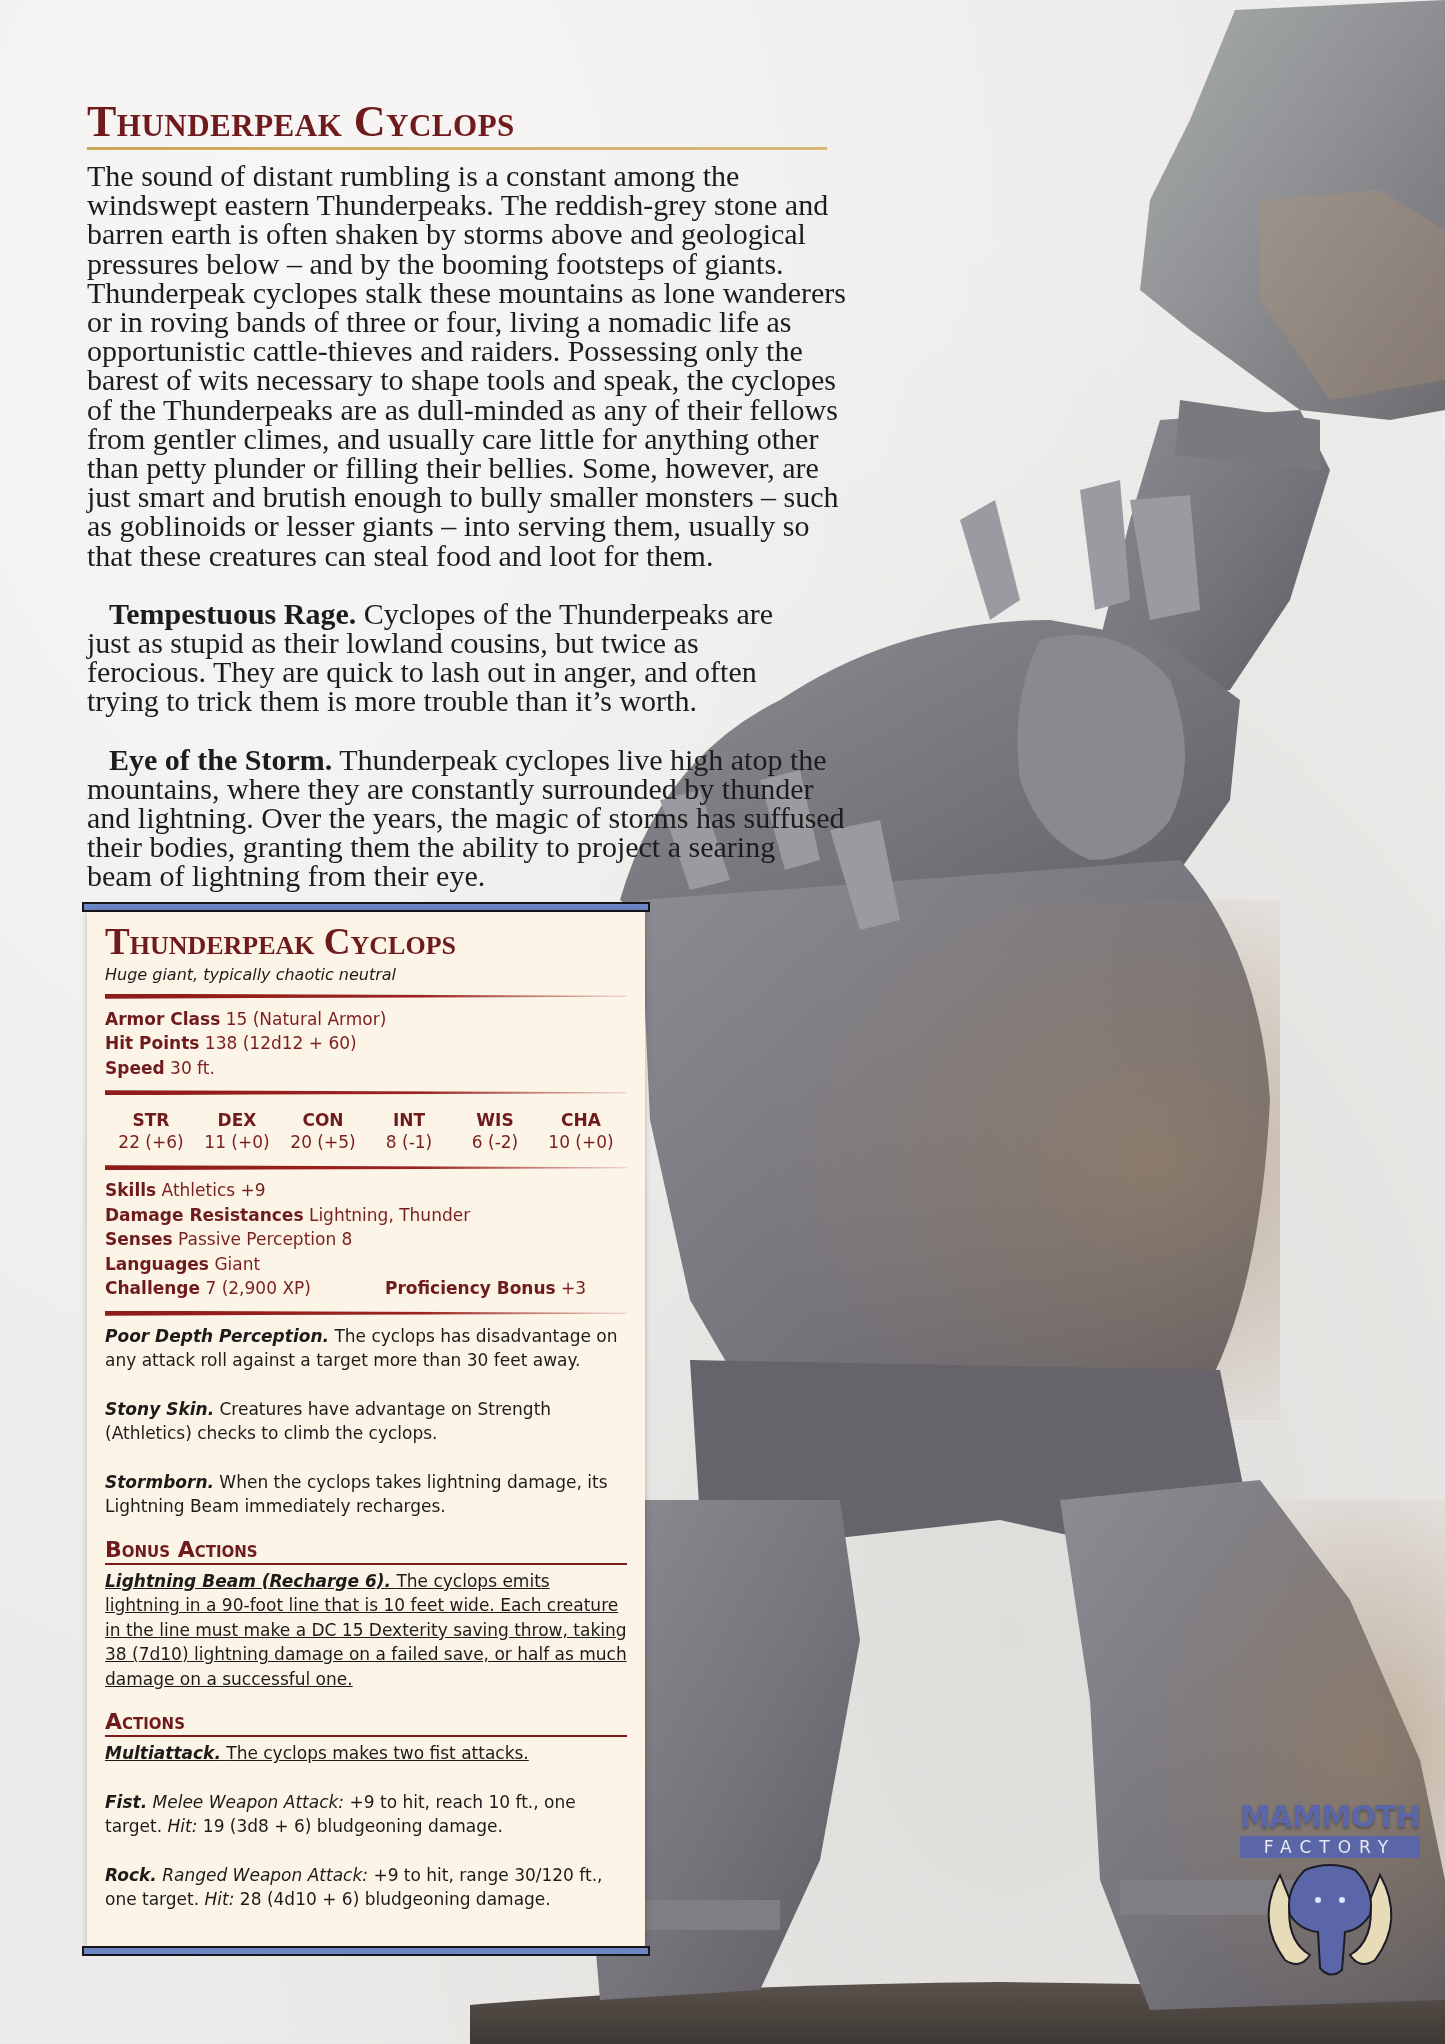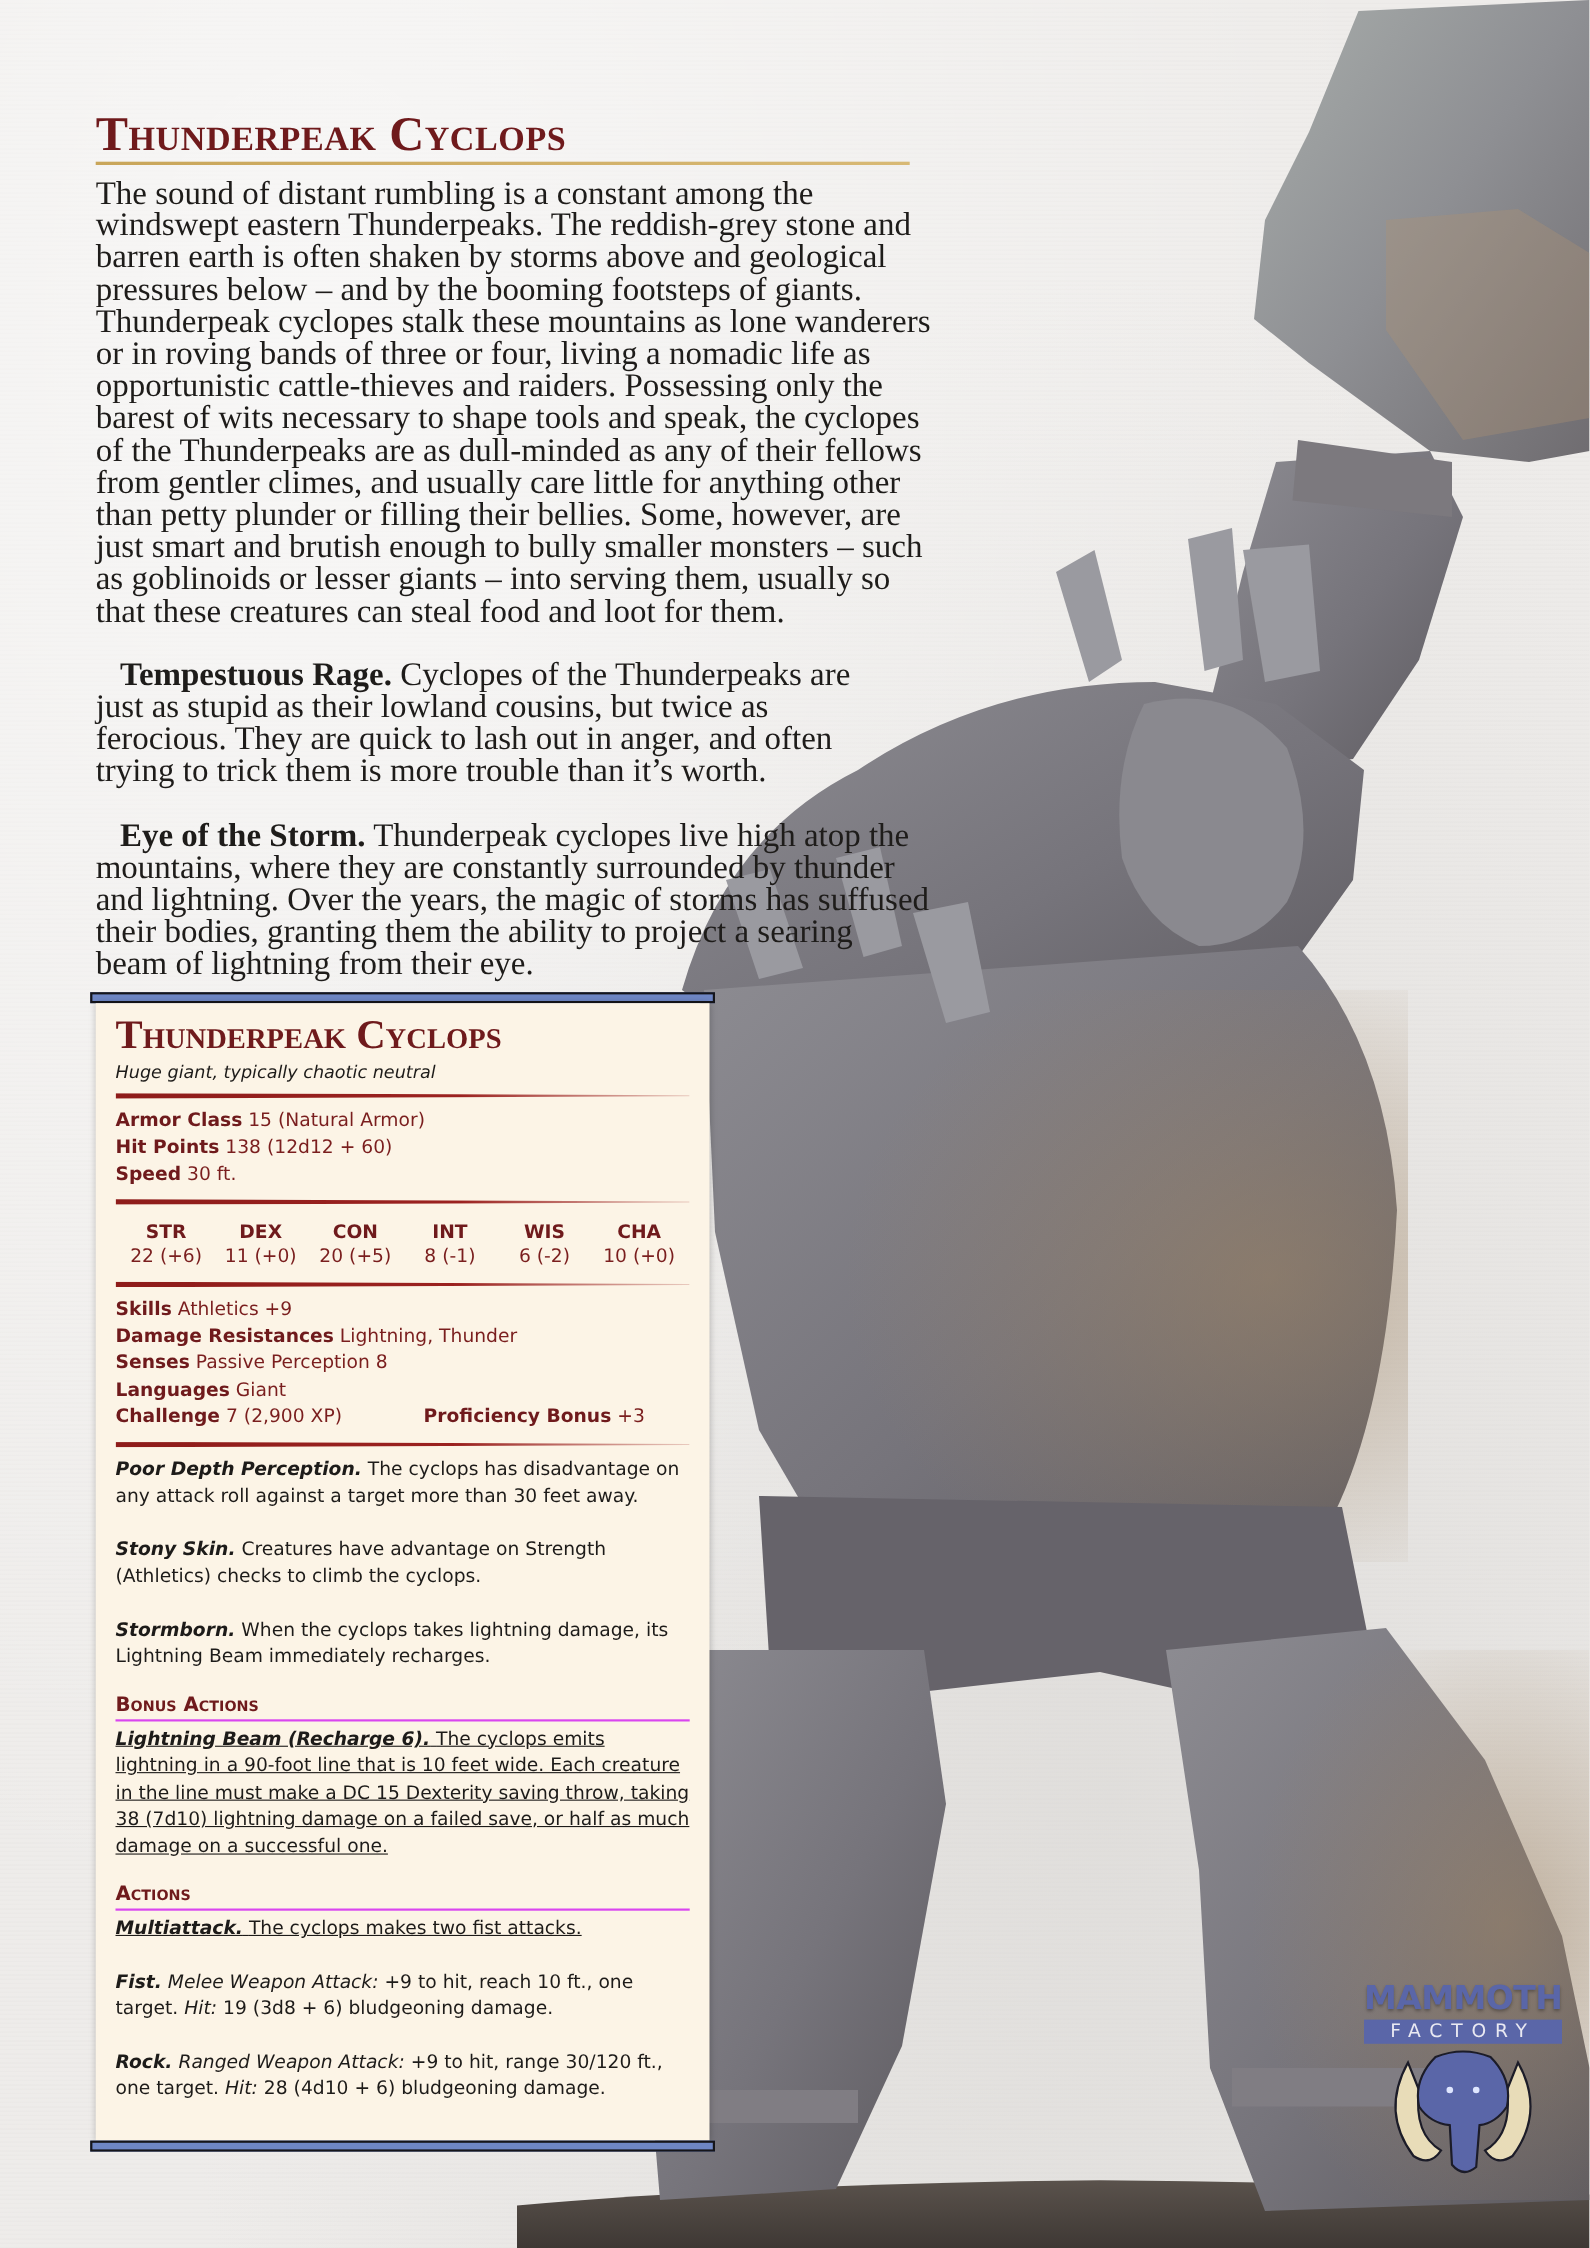--- a/index.html
+++ b/index.html
@@ -72,22 +72,22 @@
     .ab { text-align: center; width: 76px; color: #7a1e1e; }
     .ab .k { font-weight: bold; color: #6f1a1c; display: block; line-height: 22px; }
     .ab .v { display: block; line-height: 22px; }
     .row2 { display: flex; }
     .row2 .c1 { width: 280px; }
     .trait { margin: 0 0 24px 0; line-height: 24.5px; }
     .trait .tn { font-weight: bold; font-style: italic; }
     .trait i { font-style: italic; }
     .section-head {
       font-family: "DejaVu Sans", sans-serif; font-weight: bold; color: #6f1a1c;
-      font-variant: small-caps; font-size: 18px; margin: 6px 0 0 0;
-      border-bottom: 2px solid #d946ef; padding-bottom: 0px; line-height: 26px;
+      font-variant: small-caps; font-size: 22px; margin: 6px 0 0 0;
+      border-bottom: 2px solid #7f1d1d; padding-bottom: 0px; line-height: 26px;
     }
     .after-head { margin-top: 4px; text-decoration: underline; }
 
     
     .logo { position: absolute; left: 1240px; top: 1800px; width: 180px; height: 190px; }
     .logo .mammoth {
       font-family: "DejaVu Sans", sans-serif; font-weight: bold; font-size: 30px;
       color: #5a66a8; letter-spacing: -0.5px; text-align: center; line-height: 34px;
       text-shadow: 0 2px 3px rgba(0,0,0,0.3);
     }

